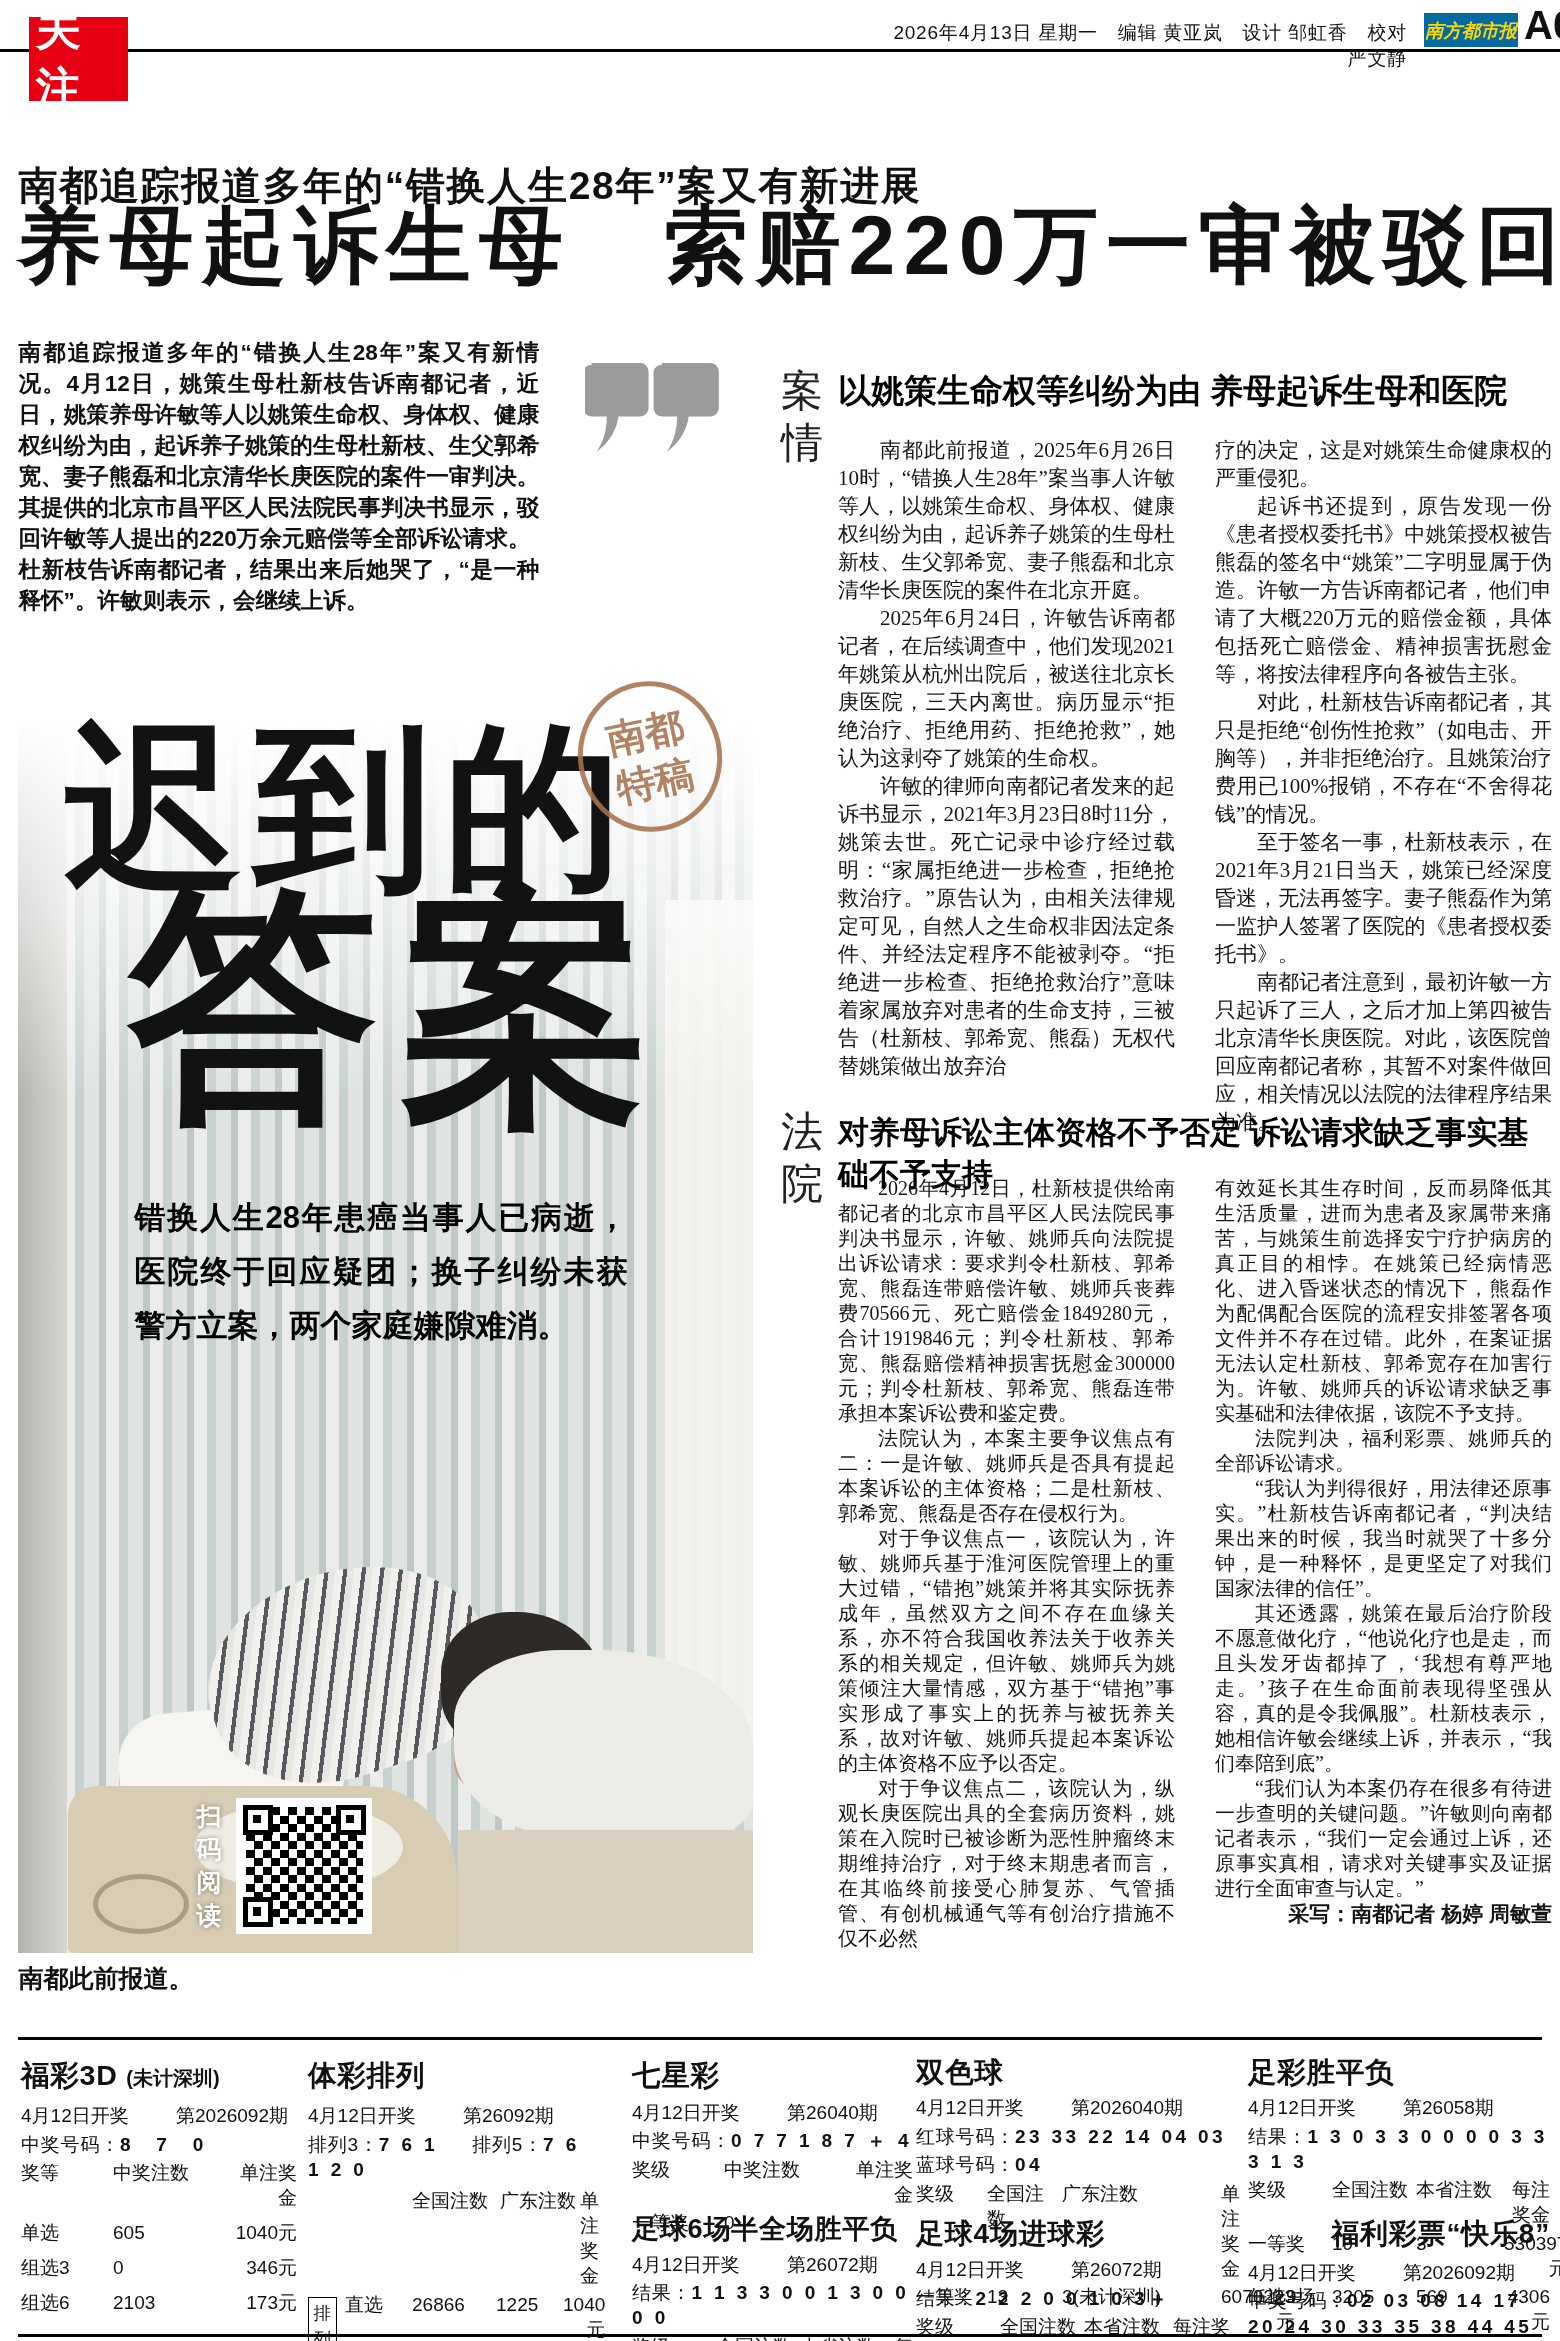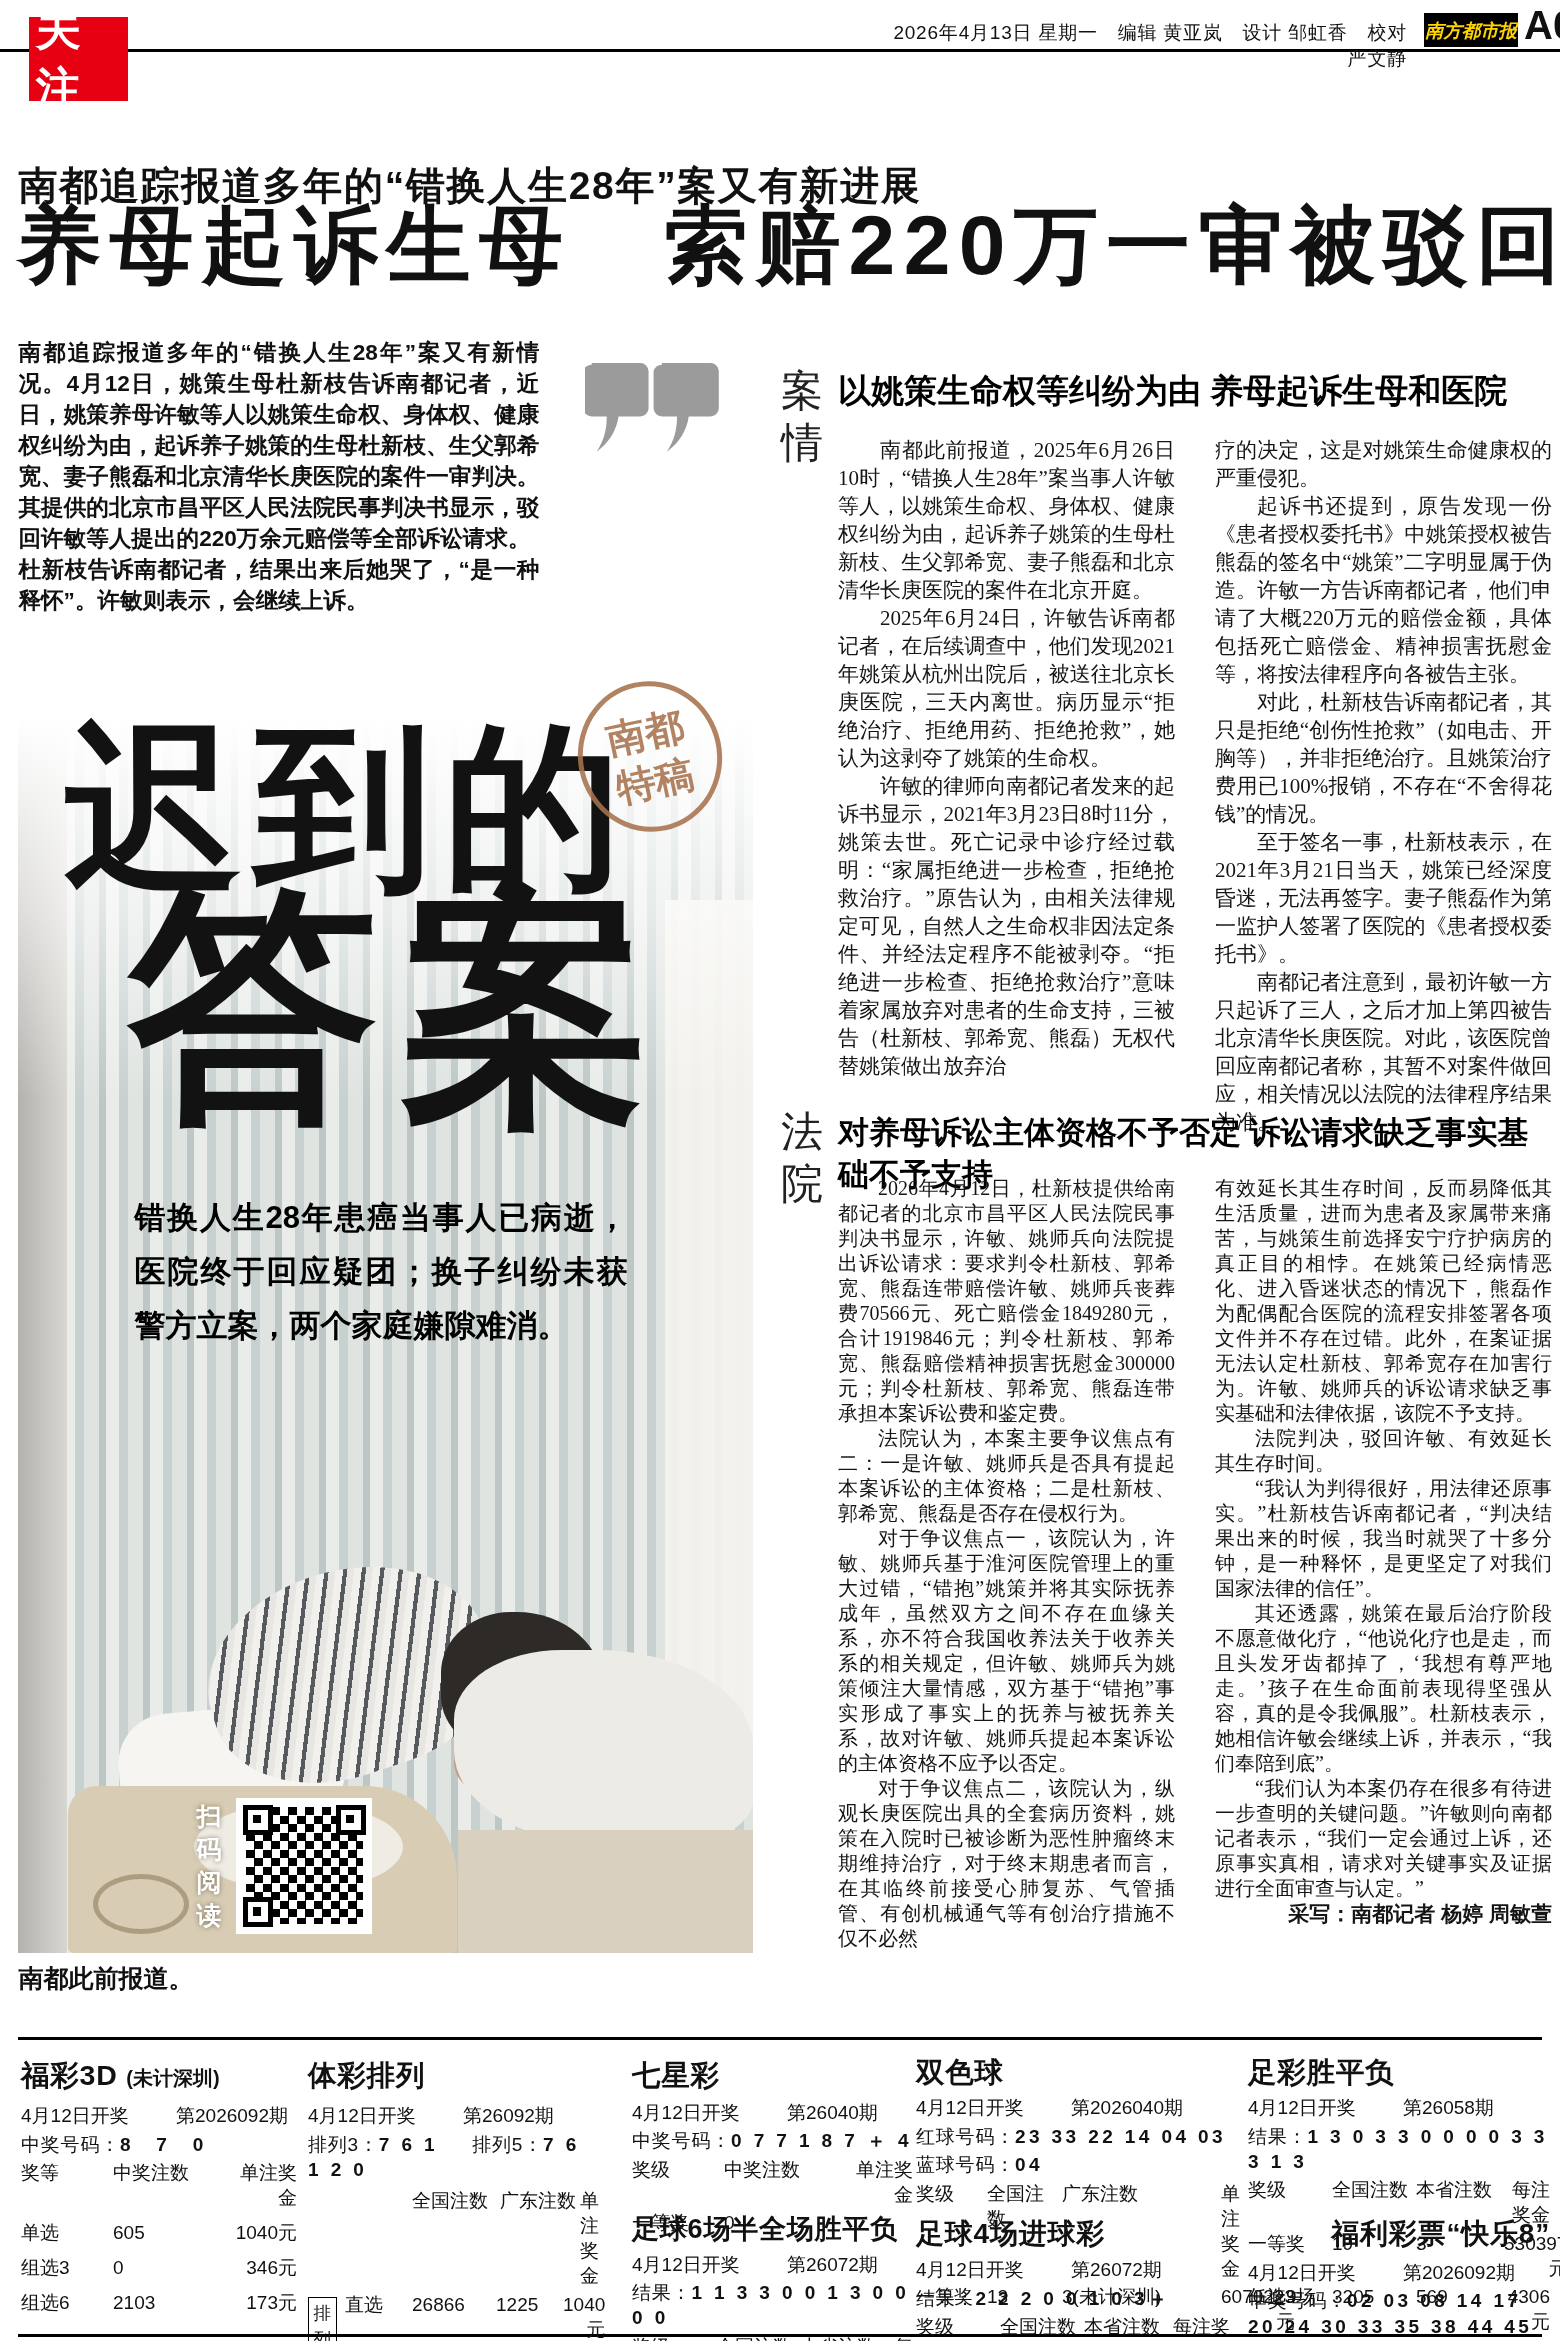--- a/index.html
+++ b/index.html
@@ -6,21 +6,21 @@
   #page{position:relative;width:1560px;height:2342px;background:#fff;overflow:hidden;
         font-family:"Liberation Sans",sans-serif;color:#111;}
 
   
   .top-rule{position:absolute;left:0;top:49px;width:1560px;height:3.4px;background:#000;}
   .focus-box{position:absolute;left:29px;top:17px;width:99px;height:84px;background:#e60012;
              color:#fff;font-size:45px;font-weight:900;display:flex;align-items:center;
              justify-content:center;letter-spacing:6.7px;padding-left:6.7px;box-sizing:border-box;}
   .dateline{position:absolute;left:871px;top:20px;width:536px;text-align:right;
             font-size:19px;font-weight:500;color:#111;letter-spacing:0.8px;}
-  .paper-logo{position:absolute;left:1424px;top:13.4px;width:94px;height:34px;background:#000000;
+  .paper-logo{position:absolute;left:1424px;top:13.4px;width:94px;height:34px;background:#0369a1;
               color:#ffd400;font-weight:900;font-size:18.4px;display:flex;align-items:center;
               justify-content:center;font-style:italic;}
   .page-no{position:absolute;left:1524px;top:3.4px;font-size:40px;font-weight:900;}
 
   
   .kicker{position:absolute;left:18.4px;top:159px;font-size:39px;font-weight:800;letter-spacing:1.7px;}
   .main-headline{position:absolute;left:17px;top:203px;width:1537px;font-size:84px;line-height:1.0;
                  font-weight:900;letter-spacing:8.4px;white-space:nowrap;}
 
   
@@ -193,21 +193,21 @@
   <div class="vlabel" style="left:781px;top:1106px;">法院</div>
   <div class="sec-heading" style="top:1112px;font-size:31px;">对养母诉讼主体资格不予否定  诉讼请求缺乏事实基础不予支持</div>
   <div class="body-col court-col" style="left:838px;top:1176px;">
     <p>2026年4月12日，杜新枝提供给南都记者的北京市昌平区人民法院民事判决书显示，许敏、姚师兵向法院提出诉讼请求：要求判令杜新枝、郭希宽、熊磊连带赔偿许敏、姚师兵丧葬费70566元、死亡赔偿金1849280元，合计1919846元；判令杜新枝、郭希宽、熊磊赔偿精神损害抚慰金300000元；判令杜新枝、郭希宽、熊磊连带承担本案诉讼费和鉴定费。</p>
     <p>法院认为，本案主要争议焦点有二：一是许敏、姚师兵是否具有提起本案诉讼的主体资格；二是杜新枝、郭希宽、熊磊是否存在侵权行为。</p>
     <p>对于争议焦点一，该院认为，许敏、姚师兵基于淮河医院管理上的重大过错，“错抱”姚策并将其实际抚养成年，虽然双方之间不存在血缘关系，亦不符合我国收养法关于收养关系的相关规定，但许敏、姚师兵为姚策倾注大量情感，双方基于“错抱”事实形成了事实上的抚养与被抚养关系，故对许敏、姚师兵提起本案诉讼的主体资格不应予以否定。</p>
     <p>对于争议焦点二，该院认为，纵观长庚医院出具的全套病历资料，姚策在入院时已被诊断为恶性肿瘤终末期维持治疗，对于终末期患者而言，在其临终前接受心肺复苏、气管插管、有创机械通气等有创治疗措施不仅不必然</p>
   </div>
   <div class="body-col court-col" style="left:1215px;top:1176px;">
     <p class="cont">有效延长其生存时间，反而易降低其生活质量，进而为患者及家属带来痛苦，与姚策生前选择安宁疗护病房的真正目的相悖。在姚策已经病情恶化、进入昏迷状态的情况下，熊磊作为配偶配合医院的流程安排签署各项文件并不存在过错。此外，在案证据无法认定杜新枝、郭希宽存在加害行为。许敏、姚师兵的诉讼请求缺乏事实基础和法律依据，该院不予支持。</p>
-    <p>法院判决，驳回许敏、有效延长其生存时间。</p>
+    <p>法院判决，福利彩票、姚师兵的全部诉讼请求。</p>
     <p>“我认为判得很好，用法律还原事实。”杜新枝告诉南都记者，“判决结果出来的时候，我当时就哭了十多分钟，是一种释怀，是更坚定了对我们国家法律的信任”。</p>
     <p>其还透露，姚策在最后治疗阶段不愿意做化疗，“他说化疗也是走，而且头发牙齿都掉了，‘我想有尊严地走。’孩子在生命面前表现得坚强从容，真的是令我佩服”。杜新枝表示，她相信许敏会继续上诉，并表示，“我们奉陪到底”。</p>
     <p>“我们认为本案仍存在很多有待进一步查明的关键问题。”许敏则向南都记者表示，“我们一定会通过上诉，还原事实真相，请求对关键事实及证据进行全面审查与认定。”</p>
     <p class="byline">采写：南都记者 杨婷 周敏萱</p>
   </div>
 
   <div class="lot-rule-top"></div>
   <div class="lot-rule-bottom"></div>
 
   <div class="lot-col" style="left:21px;width:276px;">

